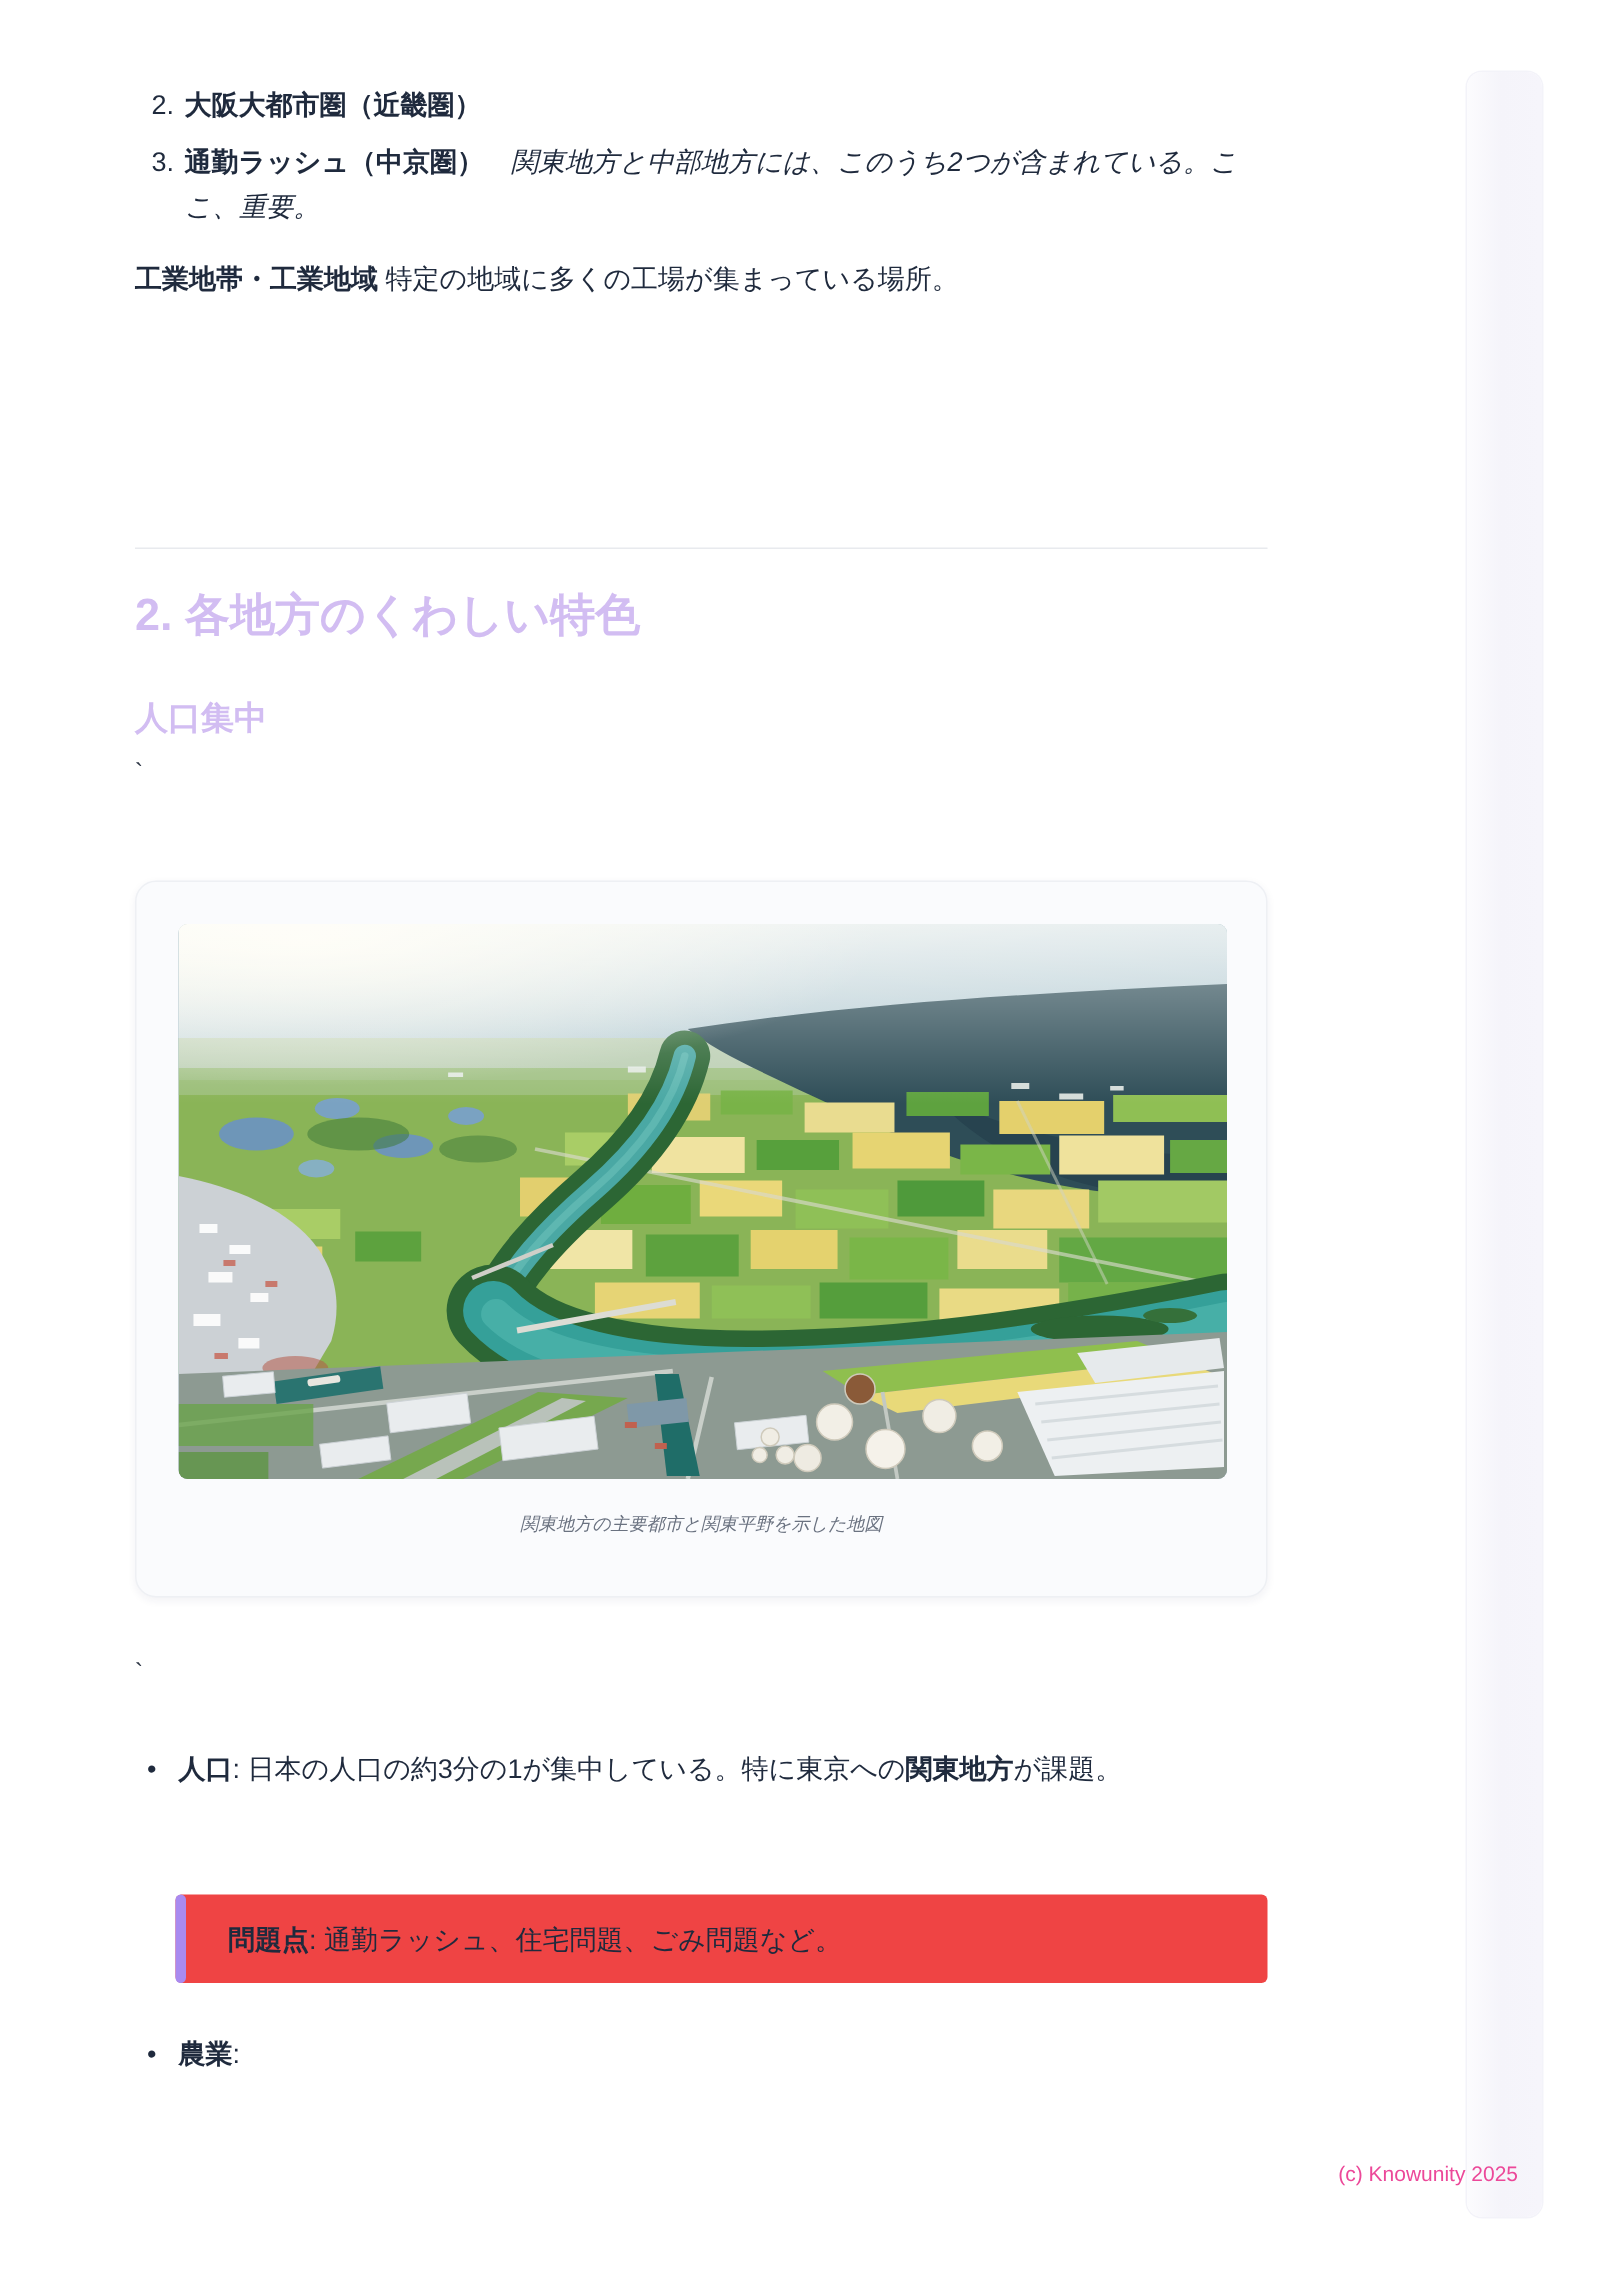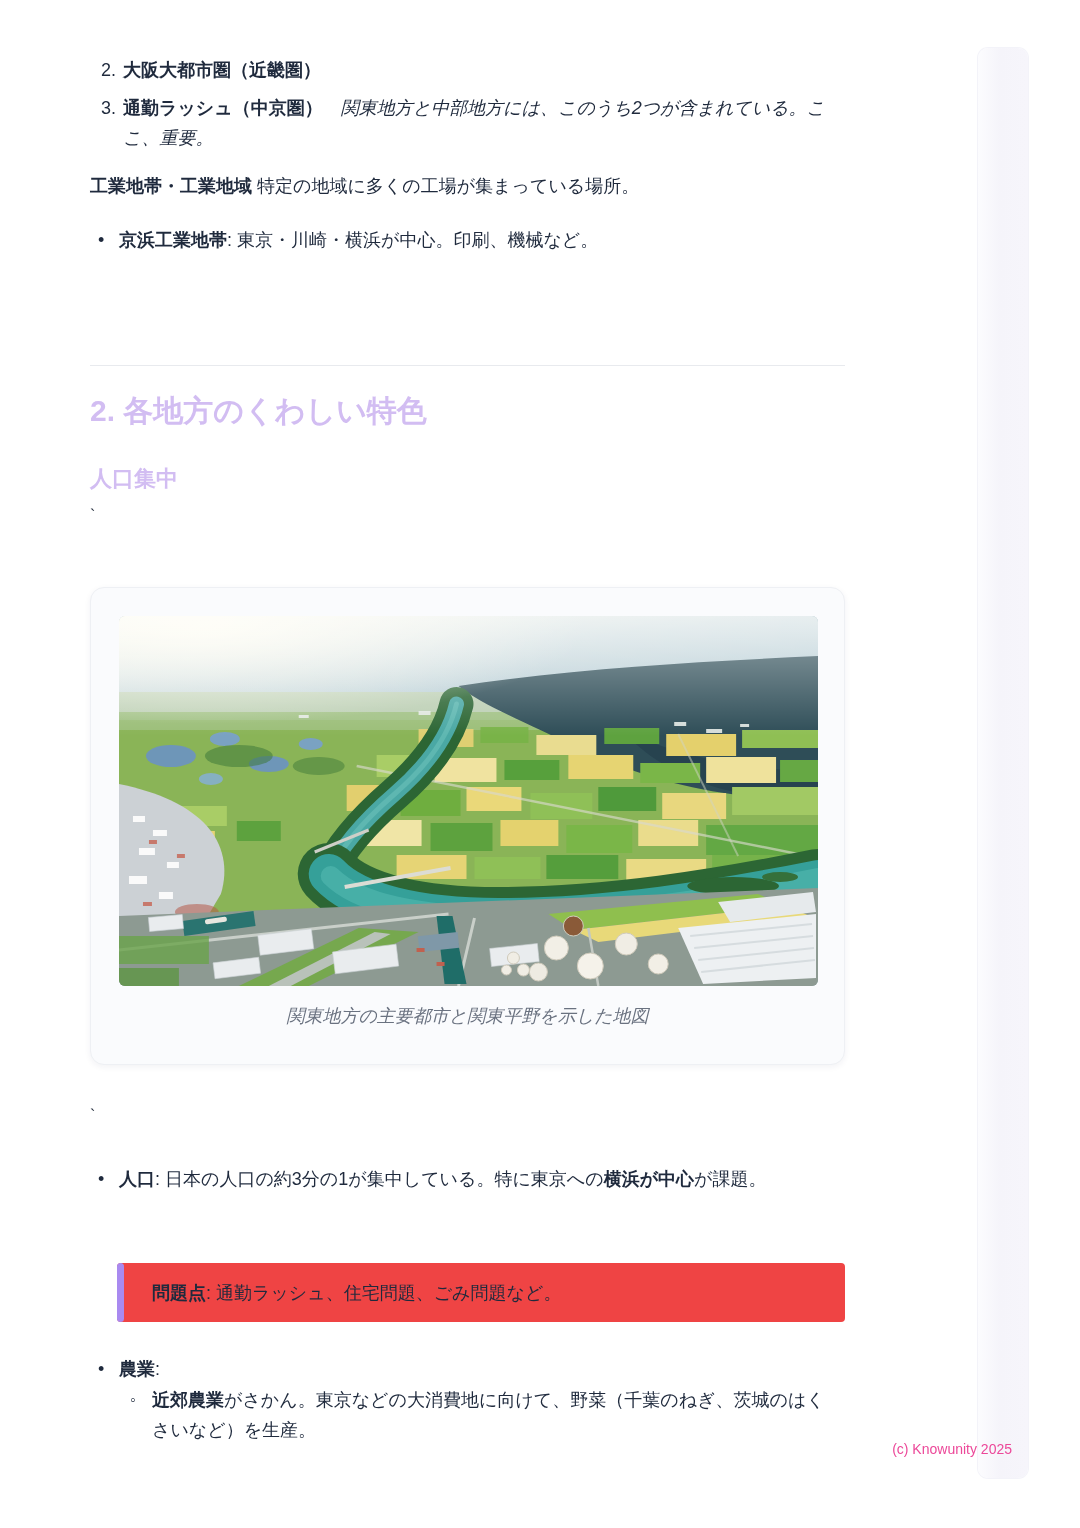--- a/index.html
+++ b/index.html
@@ -50,21 +50,21 @@
   .photo-card {
     position:absolute; top:587px; left:0; width:755px; height:478px; box-sizing:border-box;
     margin:0; padding:28px;
     background:#fafbfd; border:1px solid #eef0f4; border-radius:14px;
     box-shadow:0 2px 6px rgba(30,40,80,0.06);
   }
   .photo { width:699px; height:370px; border-radius:6px; overflow:hidden; background:#9db8c0; }
   .photo svg { display:block; }
   .photo-card figcaption {
     margin-top:20px; text-align:center; font-style:italic;
-    font-size:18px; color:#6a7280; line-height:20px;
+    font-size:12px; color:#6a7280; line-height:20px;
   }
 
   .callout {
     position:absolute; top:1263px; left:27px; width:728px; height:59px; box-sizing:border-box;
     background:#ef4444; border-radius:4px; display:flex; align-items:center;
   }
   .callout-bar { position:absolute; left:0; top:0; bottom:0; width:7px; background:#a98af0; border-radius:6px; }
   .callout p { margin:0; padding-left:35px; font-size:18px; line-height:28px; }
 
   .footer { position:absolute; top:1441px; right:68px; font-size:14px; color:#ec4899; z-index:3; }
@@ -85,21 +85,20 @@
     </li>
     <li>
       <span class="num">3.</span>
       <span class="li-text"><span class="b">通勤ラッシュ（中京圏）</span><span class="i">　関東地方と中部地方には、このうち2つが含まれている。ここ、重要。</span></span>
     </li>
   </ol>
 
   <p class="para"><span class="b">工業地帯・工業地域</span><span> 特定の地域に多くの工場が集まっている場所。</span></p>
 
   <ul class="bullets zones">
-    <li><span class="b">京浜工業地帯</span><span>: 東京・川崎・横浜が中心。印刷、機械など。</span></li>
   </ul>
 
   <hr class="divider">
 
   <h2 class="h2">2. 各地方のくわしい特色</h2>
   <h3 class="h3">人口集中</h3>
 
   <div class="tick t1">`</div>
 
   <figure class="photo-card">
@@ -281,32 +280,29 @@
         <rect x="0" y="0" width="700" height="180" fill="url(#sun)"></rect>
         <rect x="0" y="0" width="700" height="120" fill="url(#haze)"></rect>
       </svg>
     </div>
     <figcaption>関東地方の主要都市と関東平野を示した地図</figcaption>
   </figure>
 
   <div class="tick t2">`</div>
 
   <ul class="bullets features">
-    <li><span class="b">人口</span><span>: 日本の人口の約3分の1が集中している。特に東京への</span><span class="b">横浜が中心</span><span>が課題。</span></li>
+    <li><span class="b">人口</span><span>: 日本の人口の約3分の1が集中している。特に東京への</span><span class="b">関東地方</span><span>が課題。</span></li>
   </ul>
 
   <aside class="callout">
     <div class="callout-bar"></div>
     <p><span class="b">問題点</span><span>: 通勤ラッシュ、住宅問題、ごみ問題など。</span></p>
   </aside>
 
   <ul class="bullets agri">
     <li>
       <span><span class="b">農業</span><span>:</span></span>
-      <ul class="sub-bullets">
-        <li><span class="b">近郊農業</span><span>がさかん。東京などの大消費地に向けて、野菜（千葉のねぎ、茨城のはくさいなど）を生産。</span></li>
-      </ul>
     </li>
   </ul>
 
 </main>
 
 <div class="footer">(c) Knowunity 2025</div>
 
 </body></html>

